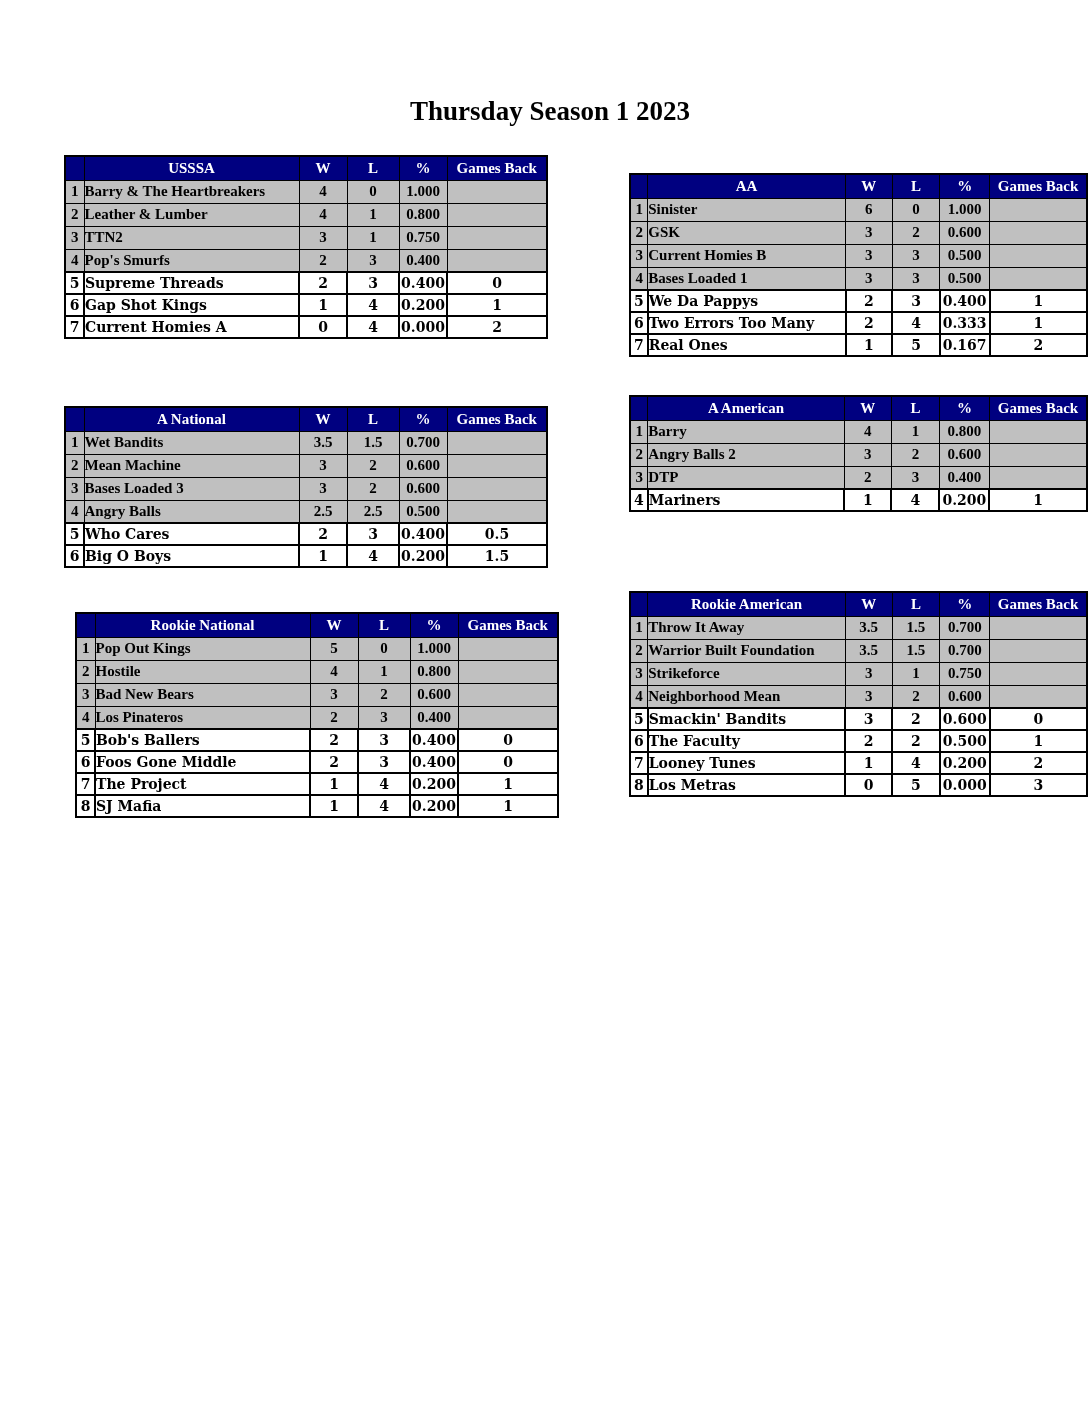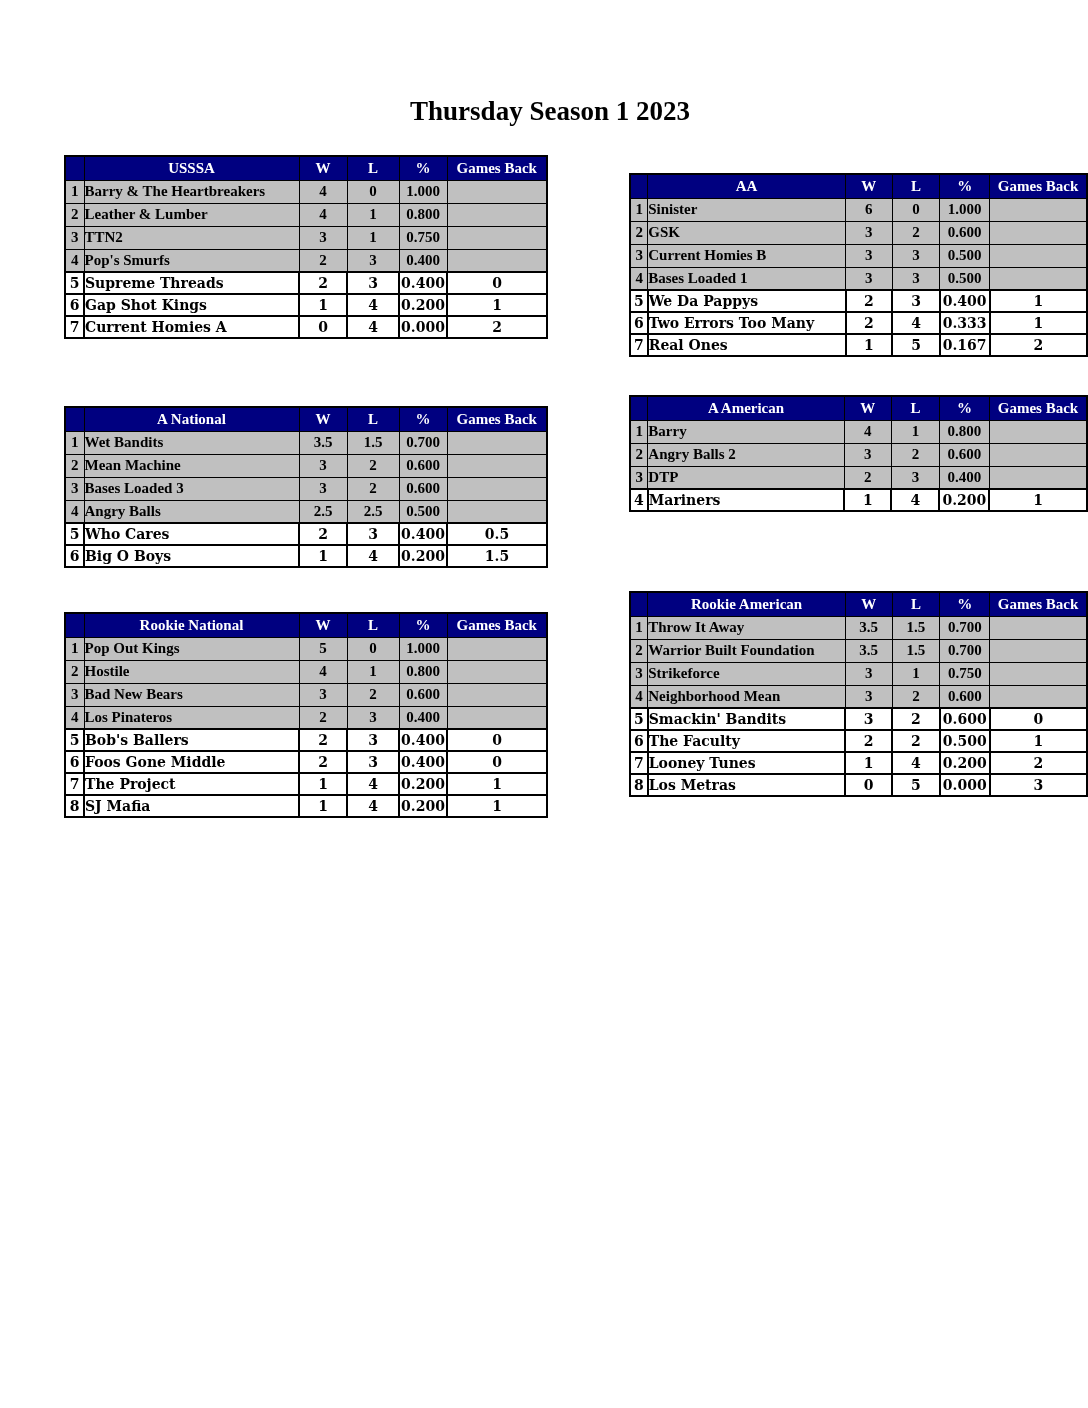--- a/index.html
+++ b/index.html
@@ -29,21 +29,21 @@
     font-size: 27px;
     font-weight: bold;
     color: #000000;
   }
   .table-anchor { position: absolute; padding-left: 41px; }
   #t-usssa            { left: 23px;  top: 155px; }
   #t-aa               { left: 588px; top: 173px; }
   #t-a-national       { left: 23px;  top: 406px; }
   #t-a-american       { left: 588px; top: 395px; }
   #t-rookie-american  { left: 588px; top: 563px; margin-top: 28px; }
-  #t-rookie-national  { left: 23px;  top: 612px; }
+  #t-rookie-national  { left: 34px;  top: 612px; }
 
   table.standings {
     border-collapse: collapse;
     table-layout: fixed;
     border: 2px solid var(--line);
   }
   .tbl-left  col.c-rank { width: 19px; }
   .tbl-left  col.c-name { width: 215px; }
   .tbl-left  col.c-w    { width: 48px; }
   .tbl-left  col.c-l    { width: 52px; }

